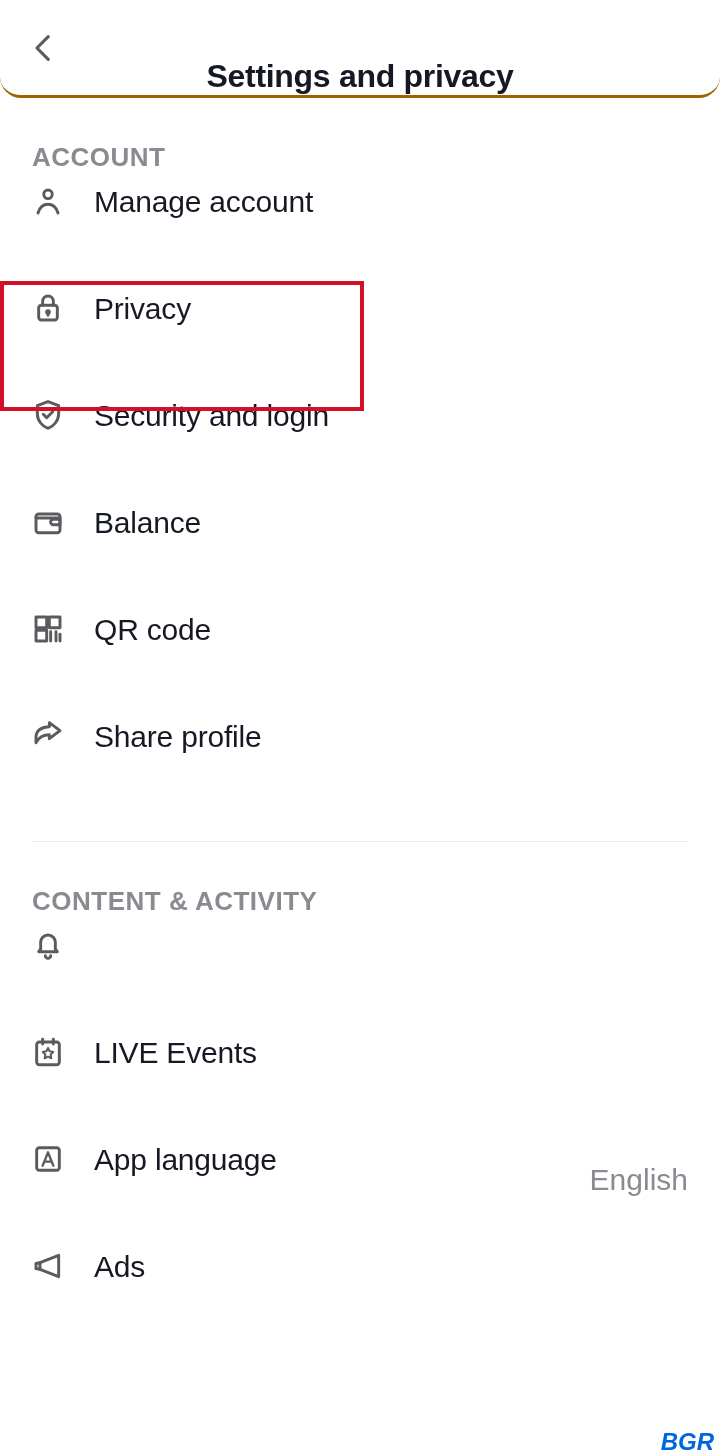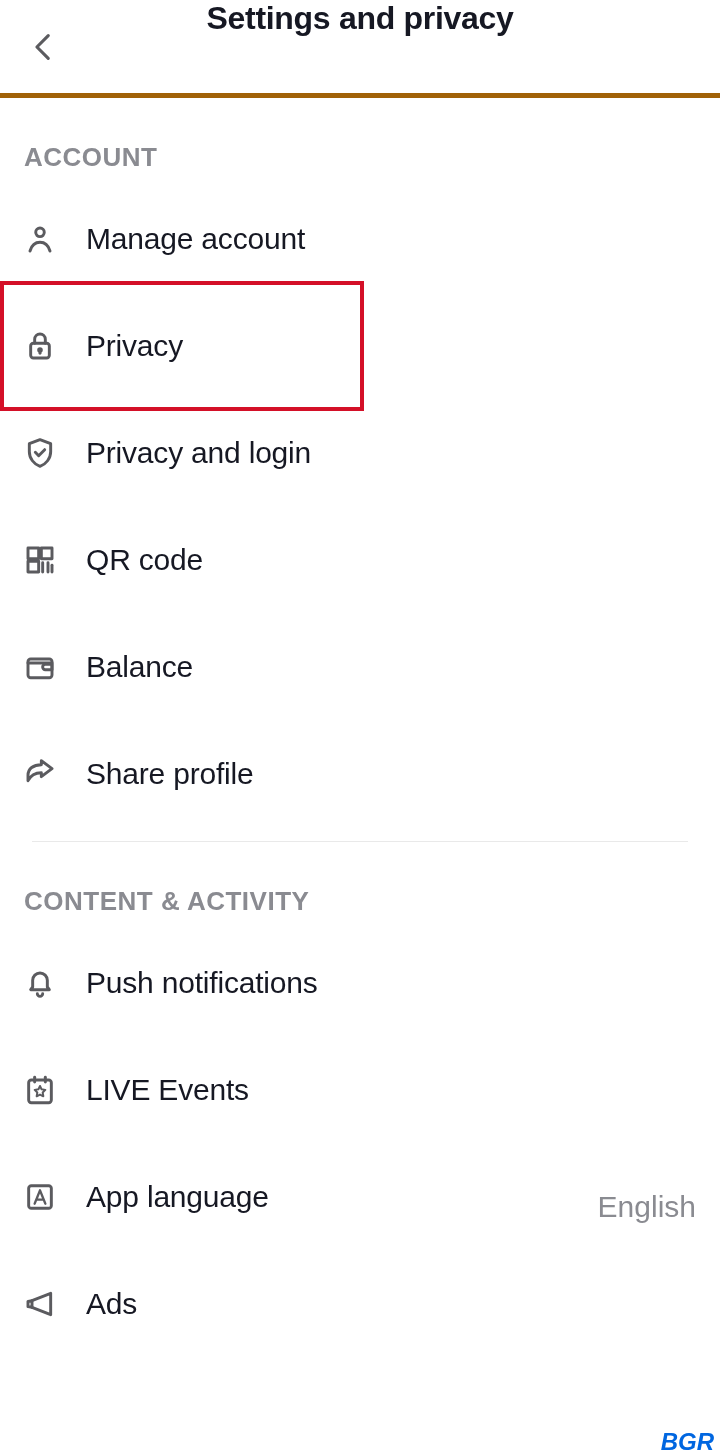--- a/index.html
+++ b/index.html
@@ -11,24 +11,25 @@
       width: 720px;
       height: 1454px;
       font-family: -apple-system, BlinkMacSystemFont, "Segoe UI", Helvetica, Arial, sans-serif;
       background: #ffffff;
       color: #161823;
       position: relative;
       overflow: hidden;
     }
     .header {
       display: flex;
-      align-items: flex-start;
+      align-items: flex-end;
       height: 98px;
-      border-bottom: 5px solid #a16207;
+      border-bottom: 3px solid #a16207;
       position: relative;
+      border-radius: 21px;
     }
     .back-button {
       position: absolute;
       left: 24px;
       top: 50%;
       transform: translateY(-50%);
       width: 40px;
       height: 40px;
       display: flex;
       align-items: center;
@@ -36,32 +37,32 @@
       cursor: pointer;
     }
     .header-title {
       width: 100%;
       text-align: center;
       font-size: 32px;
       font-weight: 700;
       letter-spacing: -0.3px;
     }
     .section {
-      padding: 0 24px;
+      padding: 0 32px;
     }
     .section-title {
       color: #8a8b91;
       font-size: 26px;
       font-weight: 600;
       letter-spacing: 0.5px;
       margin: 44px 0 12px 0;
     }
     .menu-item {
       display: flex;
-      align-items: center;
+      align-items: flex-start;
       height: 107px;
       cursor: pointer;
       position: relative;
     }
     .menu-item .icon {
       width: 32px;
       height: 32px;
       display: flex;
       align-items: center;
       justify-content: center;
@@ -149,71 +150,70 @@
     <span class="menu-label">Privacy</span>
   </div>
 
   <div class="menu-item">
     <span class="icon">
       <svg viewBox="0 0 24 24" width="32" height="32">
         <path d="M12 2l8 3v6c0 5-3.5 9.5-8 11-4.5-1.5-8-6-8-11V5l8-3z"></path>
         <polyline points="8.5 11.5 11 14 15.5 9.5"></polyline>
       </svg>
     </span>
-    <span class="menu-label">Privacy and login</span>
+    <span class="menu-label">Security and login</span>
+  </div>
+
+  <div class="menu-item">
+    <span class="icon">
+      <svg viewBox="0 0 24 24" width="32" height="32">
+        <rect x="3" y="6" width="18" height="14" rx="2"></rect>
+        <path d="M3 9h18"></path>
+        <path d="M16 14h5v-4h-5a2 2 0 0 0 0 4z"></path>
+      </svg>
+    </span>
+    <span class="menu-label">Balance</span>
   </div>
 
   <div class="menu-item">
     <span class="icon">
       <svg viewBox="0 0 24 24" width="32" height="32">
         <rect x="3" y="3" width="8" height="8"></rect>
         <rect x="13" y="3" width="8" height="8"></rect>
         <rect x="3" y="13" width="8" height="8"></rect>
         <line x1="14" y1="14" x2="14" y2="21"></line>
         <line x1="18" y1="14" x2="18" y2="21"></line>
         <line x1="21" y1="16" x2="21" y2="21"></line>
       </svg>
     </span>
     <span class="menu-label">QR code</span>
   </div>
 
   <div class="menu-item">
     <span class="icon">
       <svg viewBox="0 0 24 24" width="32" height="32">
-        <rect x="3" y="6" width="18" height="14" rx="2"></rect>
-        <path d="M3 9h18"></path>
-        <path d="M16 14h5v-4h-5a2 2 0 0 0 0 4z"></path>
-      </svg>
-    </span>
-    <span class="menu-label">Balance</span>
-  </div>
-
-  <div class="menu-item">
-    <span class="icon">
-      <svg viewBox="0 0 24 24" width="32" height="32">
         <path d="M3 13c0-5 4-8 10-8V2l8 6-8 6v-3c-5 0-8 2-10 6v-4z"></path>
       </svg>
     </span>
     <span class="menu-label">Share profile</span>
   </div>
 </div>
 
 <hr class="divider">
 
 <div class="section">
   <div class="section-title">CONTENT &amp; ACTIVITY</div>
 
   <div class="menu-item">
     <span class="icon">
       <svg viewBox="0 0 24 24" width="32" height="32">
         <path d="M5 17h14l-1.5-2V10a5.5 5.5 0 0 0-11 0v5L5 17z"></path>
         <path d="M10 20a2 2 0 0 0 4 0"></path>
       </svg>
     </span>
-    <span class="menu-label">Push notifications</span>
   </div>
 
   <div class="menu-item">
     <span class="icon">
       <svg viewBox="0 0 24 24" width="32" height="32">
         <rect x="3.5" y="4.5" width="17" height="17" rx="2"></rect>
         <line x1="8" y1="2.5" x2="8" y2="6"></line>
         <line x1="16" y1="2.5" x2="16" y2="6"></line>
         <path d="M12 9l1.2 2.5 2.8.4-2 2 .5 2.8L12 15.4l-2.5 1.3.5-2.8-2-2 2.8-.4z" stroke-width="1.5"></path>
       </svg>

